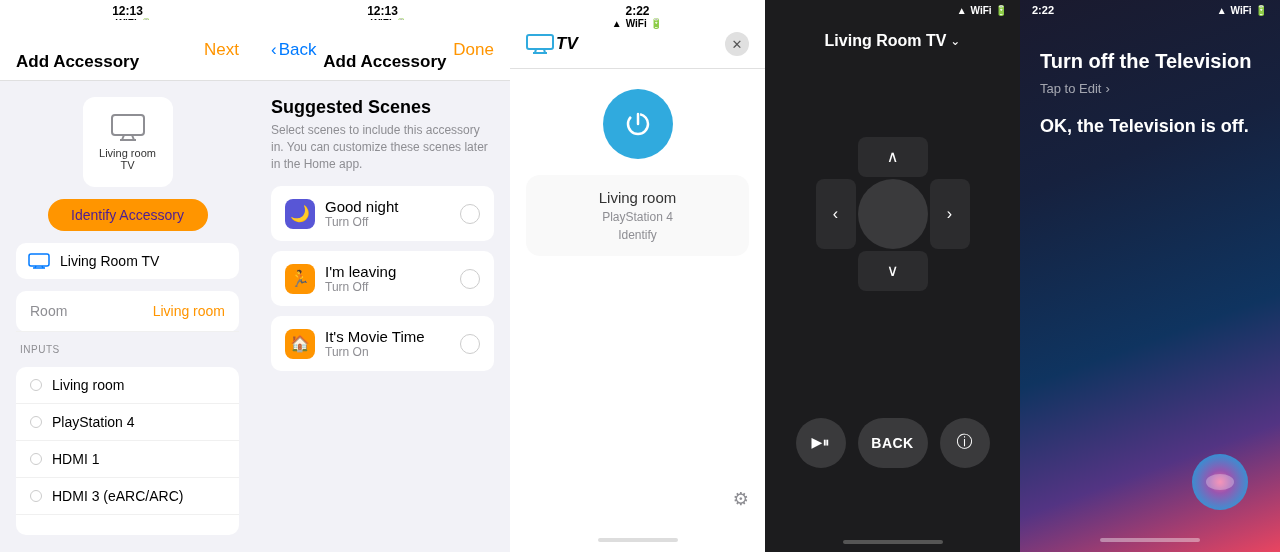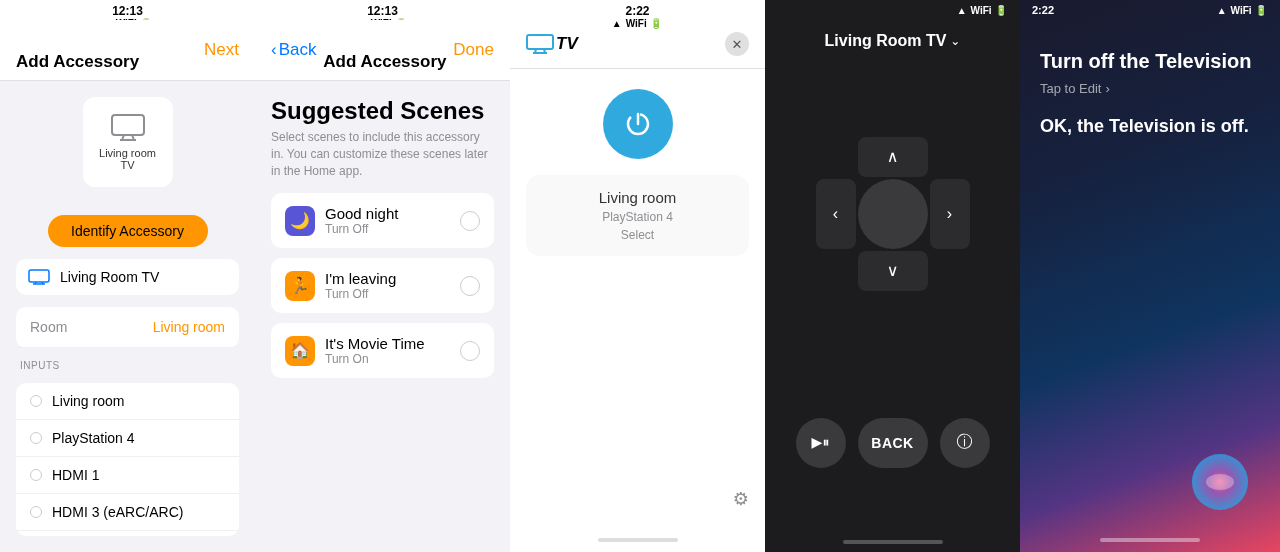--- a/index.html
+++ b/index.html
@@ -79,29 +79,28 @@
       align-items: center;
       justify-content: center;
     }
     .device-name {
       font-size: 11px;
       color: #333;
       text-align: center;
     }
     .identify-btn {
       background: #FF9500;
-      color: #000000;
+      color: #4c1d95;
       border: none;
       border-radius: 20px;
       padding: 8px 20px;
       font-size: 14px;
       font-weight: 500;
       cursor: pointer;
       width: 160px;
-      margin-top: 16px;
     }
     .device-row {
       background: #fff;
       border-radius: 10px;
       padding: 10px 12px;
       display: flex;
       align-items: center;
       gap: 10px;
       width: 100%;
     }
@@ -159,21 +158,21 @@
     .panel-2 {
       width: 255px;
       background: #f2f2f7;
     }
     .panel-2-content {
       flex: 1;
       overflow-y: auto;
       background: #f2f2f7;
       padding: 16px;
     }
-    .suggested-title { font-size: 24px; font-weight: 700; margin-bottom: 4px; }
+    .suggested-title { font-size: 18px; font-weight: 700; margin-bottom: 4px; }
     .suggested-desc { font-size: 12px; color: #8e8e93; margin-bottom: 14px; line-height: 1.4; }
     .scene-item {
       display: flex;
       align-items: center;
       background: #fff;
       border-radius: 10px;
       padding: 12px 14px;
       margin-bottom: 10px;
       gap: 10px;
     }
@@ -535,21 +534,21 @@
   <div class="modal-body">
     <div class="power-btn-outer">
       <svg width="32" height="32" viewBox="0 0 32 32">
         <circle cx="16" cy="16" r="10" fill="none" stroke="white" stroke-width="2.5" stroke-dasharray="44 10" stroke-dashoffset="5"></circle>
         <line x1="16" y1="6" x2="16" y2="16" stroke="white" stroke-width="2.5" stroke-linecap="round"></line>
       </svg>
     </div>
     <div class="source-card">
       <div class="source-main">Living room</div>
       <div class="source-sub">PlayStation 4</div>
-      <div class="source-sub">Select</div>
+      <div class="source-sub">Identify</div>
     </div>
     <div style="margin-top:auto; align-self:flex-end;">
       <span class="settings-icon-bottom">⚙</span>
     </div>
   </div>
   <div style="width:80px;height:4px;background:#ddd;border-radius:2px;margin:8px auto 10px;"></div>
 </div>
 
 <div class="panel panel-flex panel-4" style="width:255px;">
   <div class="status-bar status-bar-dark" style="color:#fff; background:#1c1c1e;">

